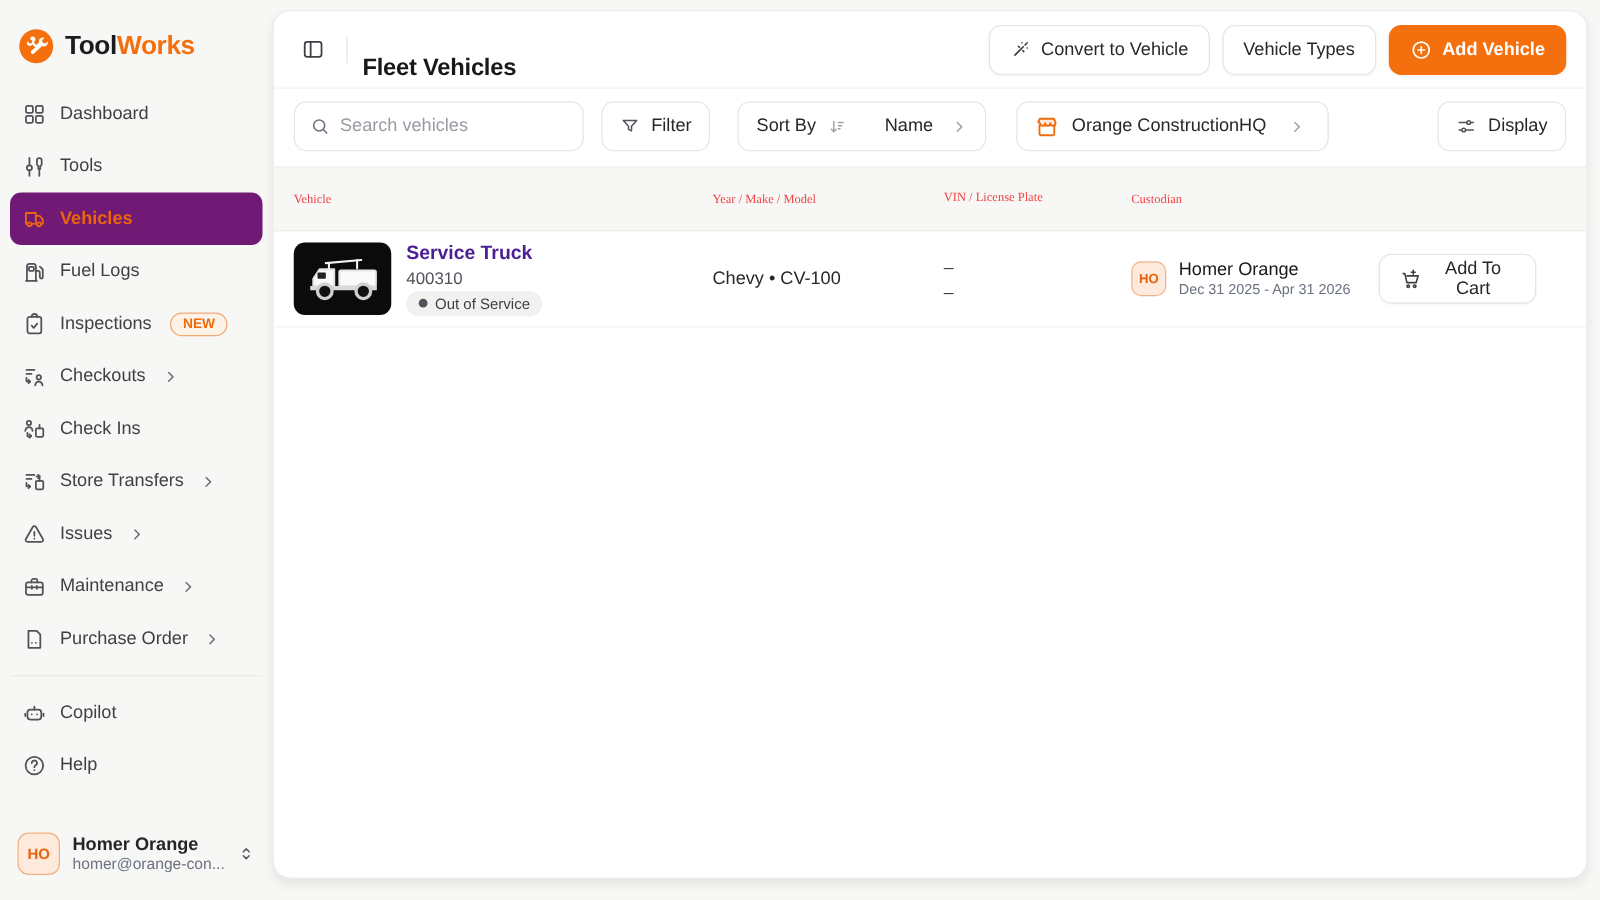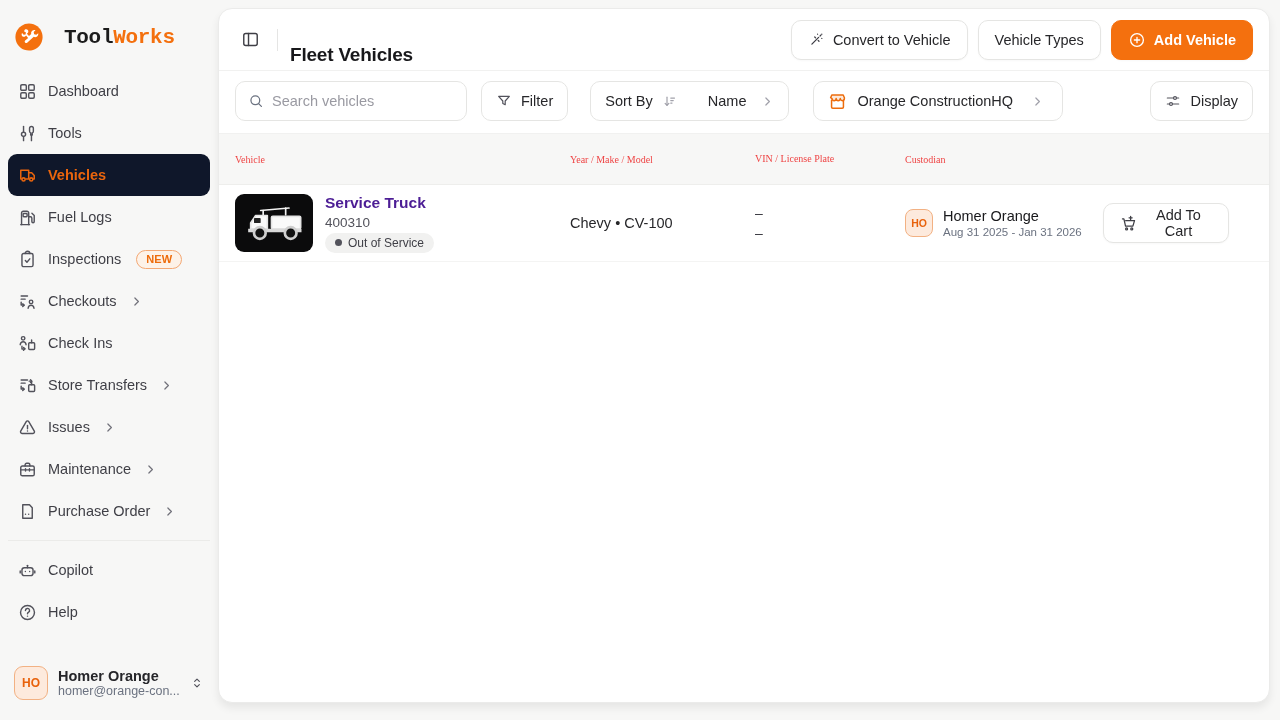--- a/index.html
+++ b/index.html
@@ -11,35 +11,35 @@
     position:relative;
   }
   svg { display:block; }
 
   
   .sidebar {
     position:absolute; left:0; top:0; width:218px; height:720px;
     padding:18px 8px 14px 8px;
     display:flex; flex-direction:column;
   }
-  .logo { display:flex; align-items:center; gap:20px; padding:4px 8px 18px 6px;font-family:Liberation Mono, monospace; }
+  .logo { display:flex; align-items:center; gap:8px; padding:4px 8px 18px 6px; }
   .logo-mark { width:30px; height:30px; }
   .logo-text { font-size:21px; font-weight:700; letter-spacing:-0.3px; }
   .logo-text .t1 { color:#1c1c1c; }
   .logo-text .t2 { color:#f4700e; }
   .nav { display:flex; flex-direction:column; }
   .nav-item {
     display:flex; align-items:center; gap:11px;
     height:42px; padding:0 10px; border-radius:9px;
     font-size:14.5px; color:#3f3f46; cursor:pointer;
   }
   .nav-item .ni-icon { color:#52525b; flex:0 0 auto; }
   .nav-item .ni-label { flex:0 1 auto; white-space:nowrap; }
   .nav-item .ni-chevron { color:#71717a; margin-left:2px; }
-  .nav-item.active { background:#0f172a; color:#ea650d; font-weight:700; }
+  .nav-item.active { background:#701a75; color:#ea650d; font-weight:700; }
   .nav-item.active .ni-icon { color:#ea650d; }
   .badge-new {
     font-size:11px; font-weight:700; color:#ed6c0c;
     border:1px solid #f3a874; background:#fdf2e8;
     border-radius:999px; padding:2.5px 9px; margin-left:4px;
   }
   .nav-footer { border-top:1px solid #ebebe9; margin-top:8px; padding-top:8px; }
   .megaphone-wrap { position:relative; }
   .megaphone-dot {
     position:absolute; top:-3px; right:-3px; width:8px; height:8px;
@@ -514,21 +514,21 @@
 
     <div class="cell-vin">
       <span>–</span>
       <span>–</span>
     </div>
 
     <div class="cell-custodian">
       <span class="cust-avatar">HO</span>
       <span class="cust-meta">
         <span class="cust-name">Homer Orange</span>
-        <span class="cust-period">Aug 31 2025 - Jan 31 2026</span>
+        <span class="cust-period">Dec 31 2025 - Apr 31 2026</span>
       </span>
     </div>
 
     <div class="cell-action">
       <button class="btn">
         <span class="b-icon">
           <svg width="17" height="17" viewBox="0 0 24 24" fill="none" stroke="currentColor" stroke-width="1.8" stroke-linecap="round" stroke-linejoin="round">
               <path d="M3.5 5.5h2l2.3 10.2h10.4l2.3-7.7H8"></path>
               <circle cx="9.3" cy="19.7" r="1.4"></circle>
               <circle cx="16.6" cy="19.7" r="1.4"></circle>

